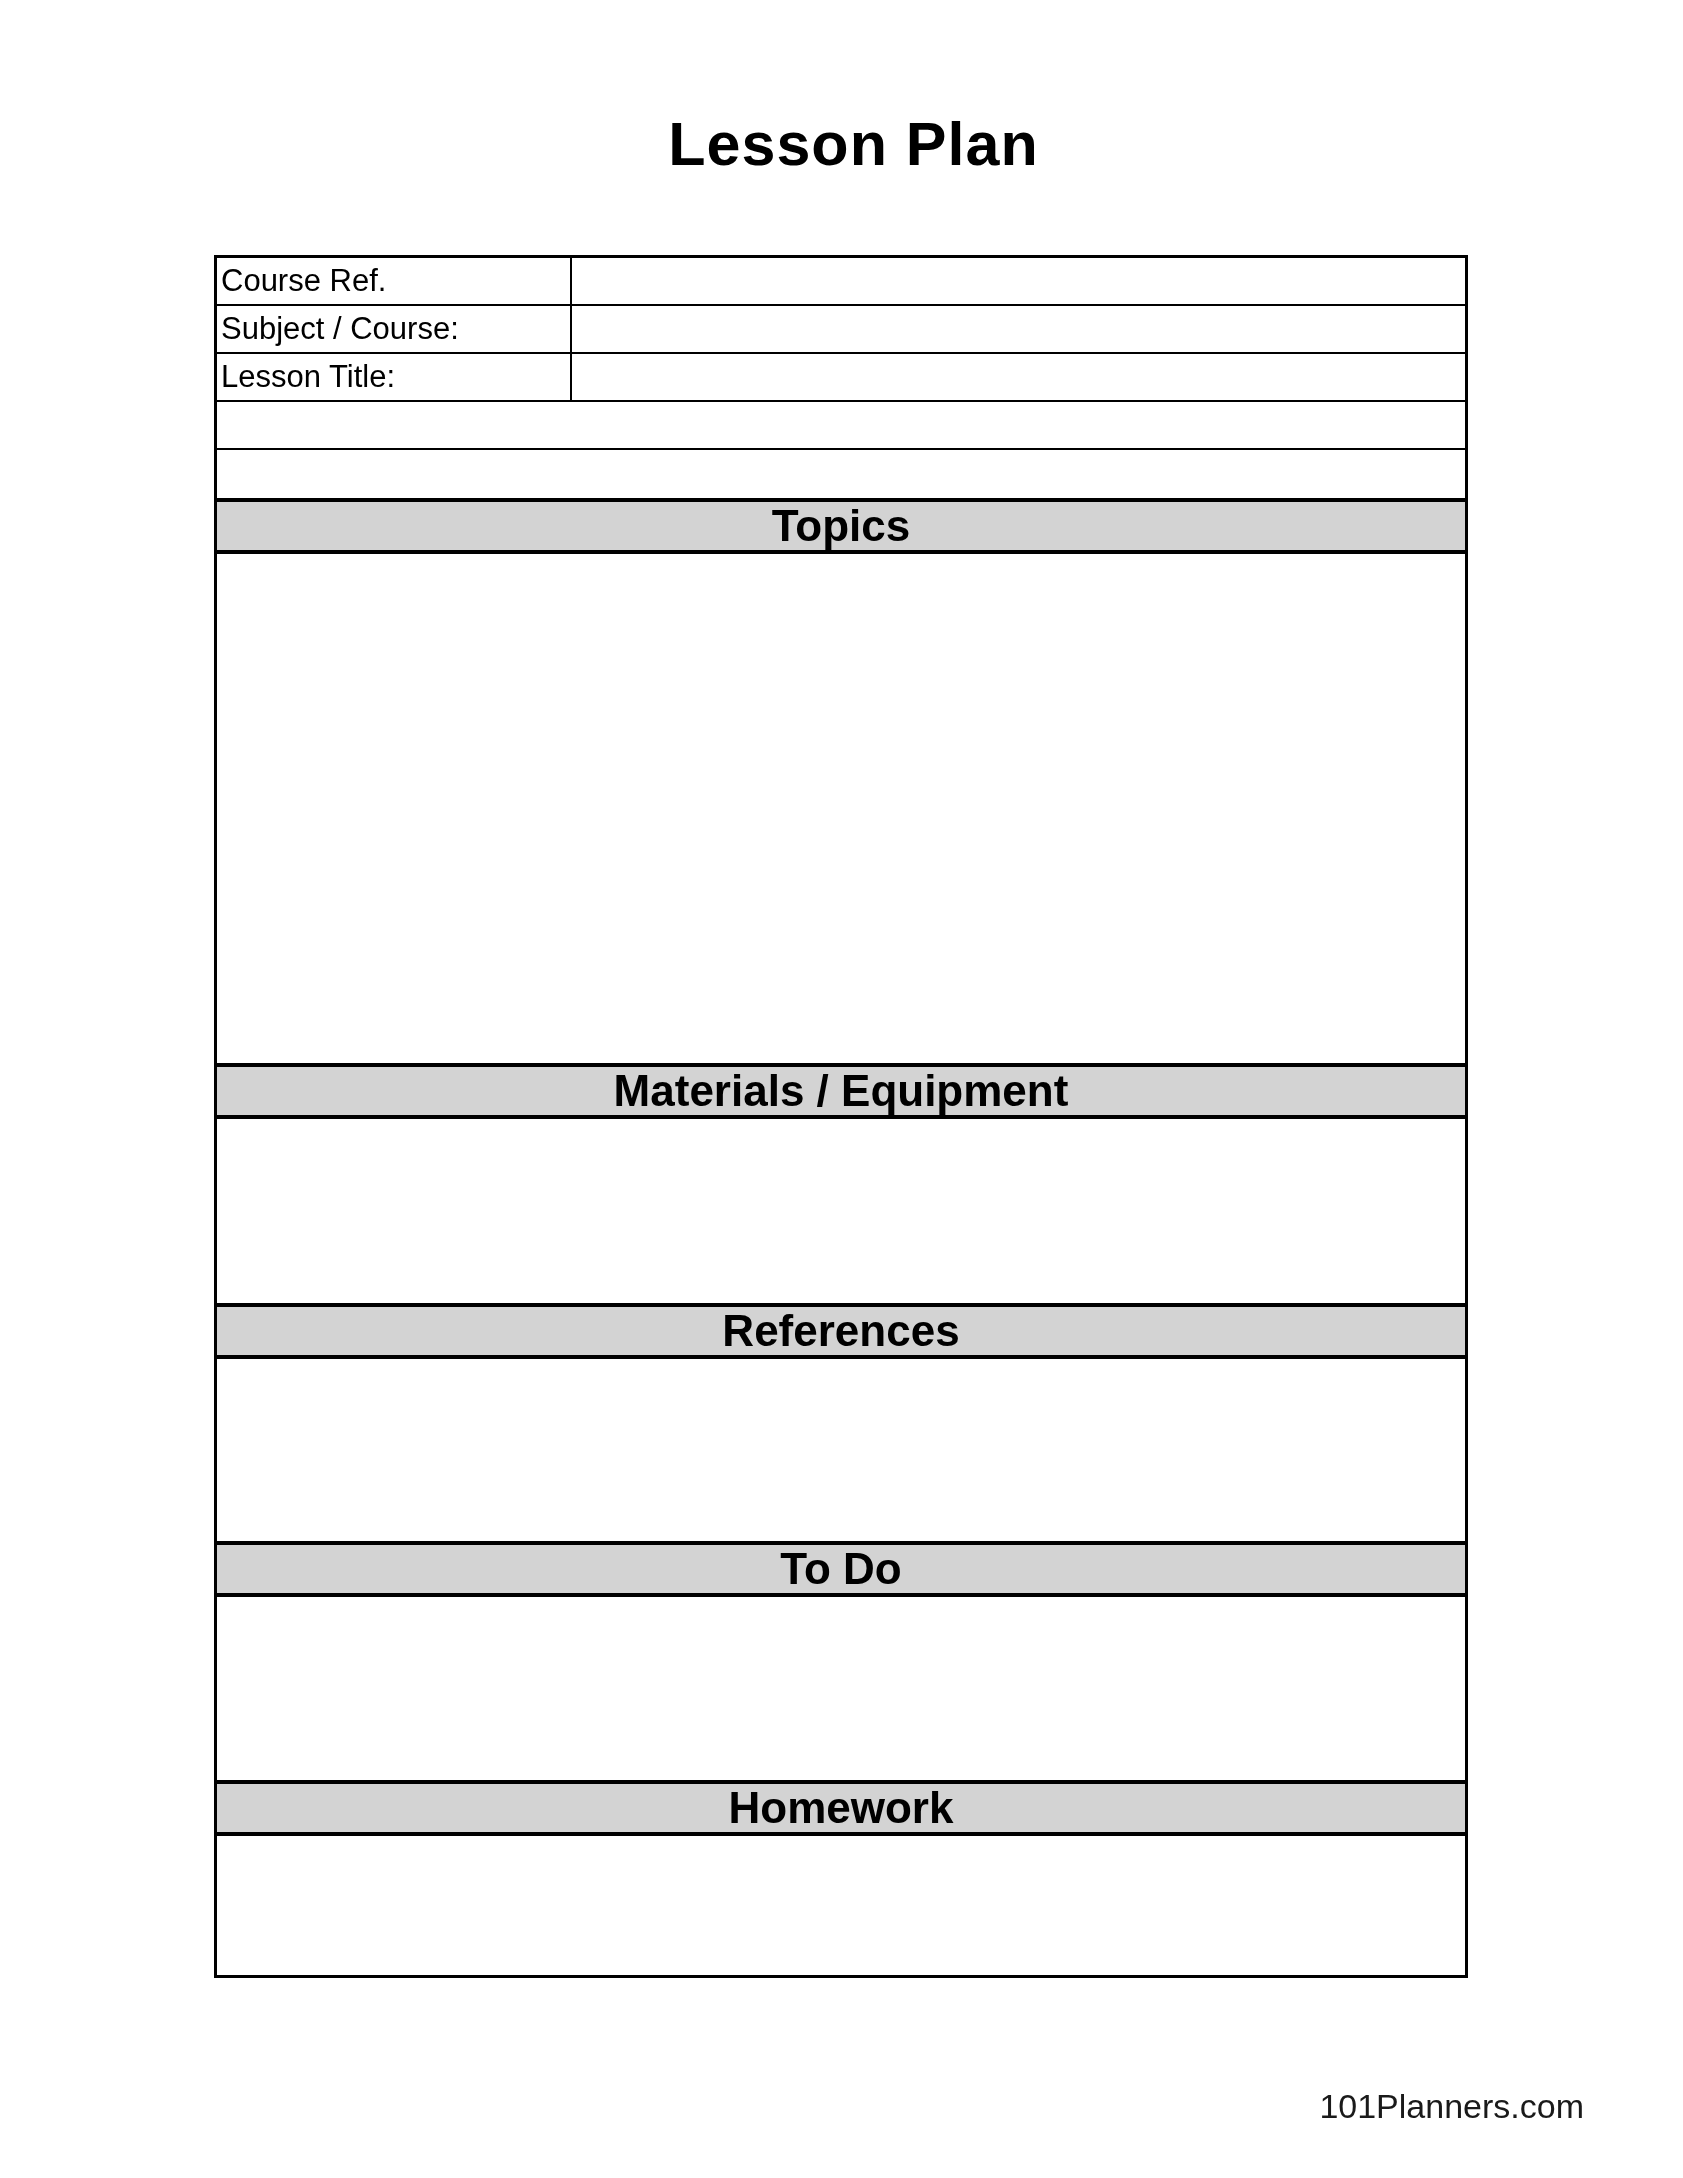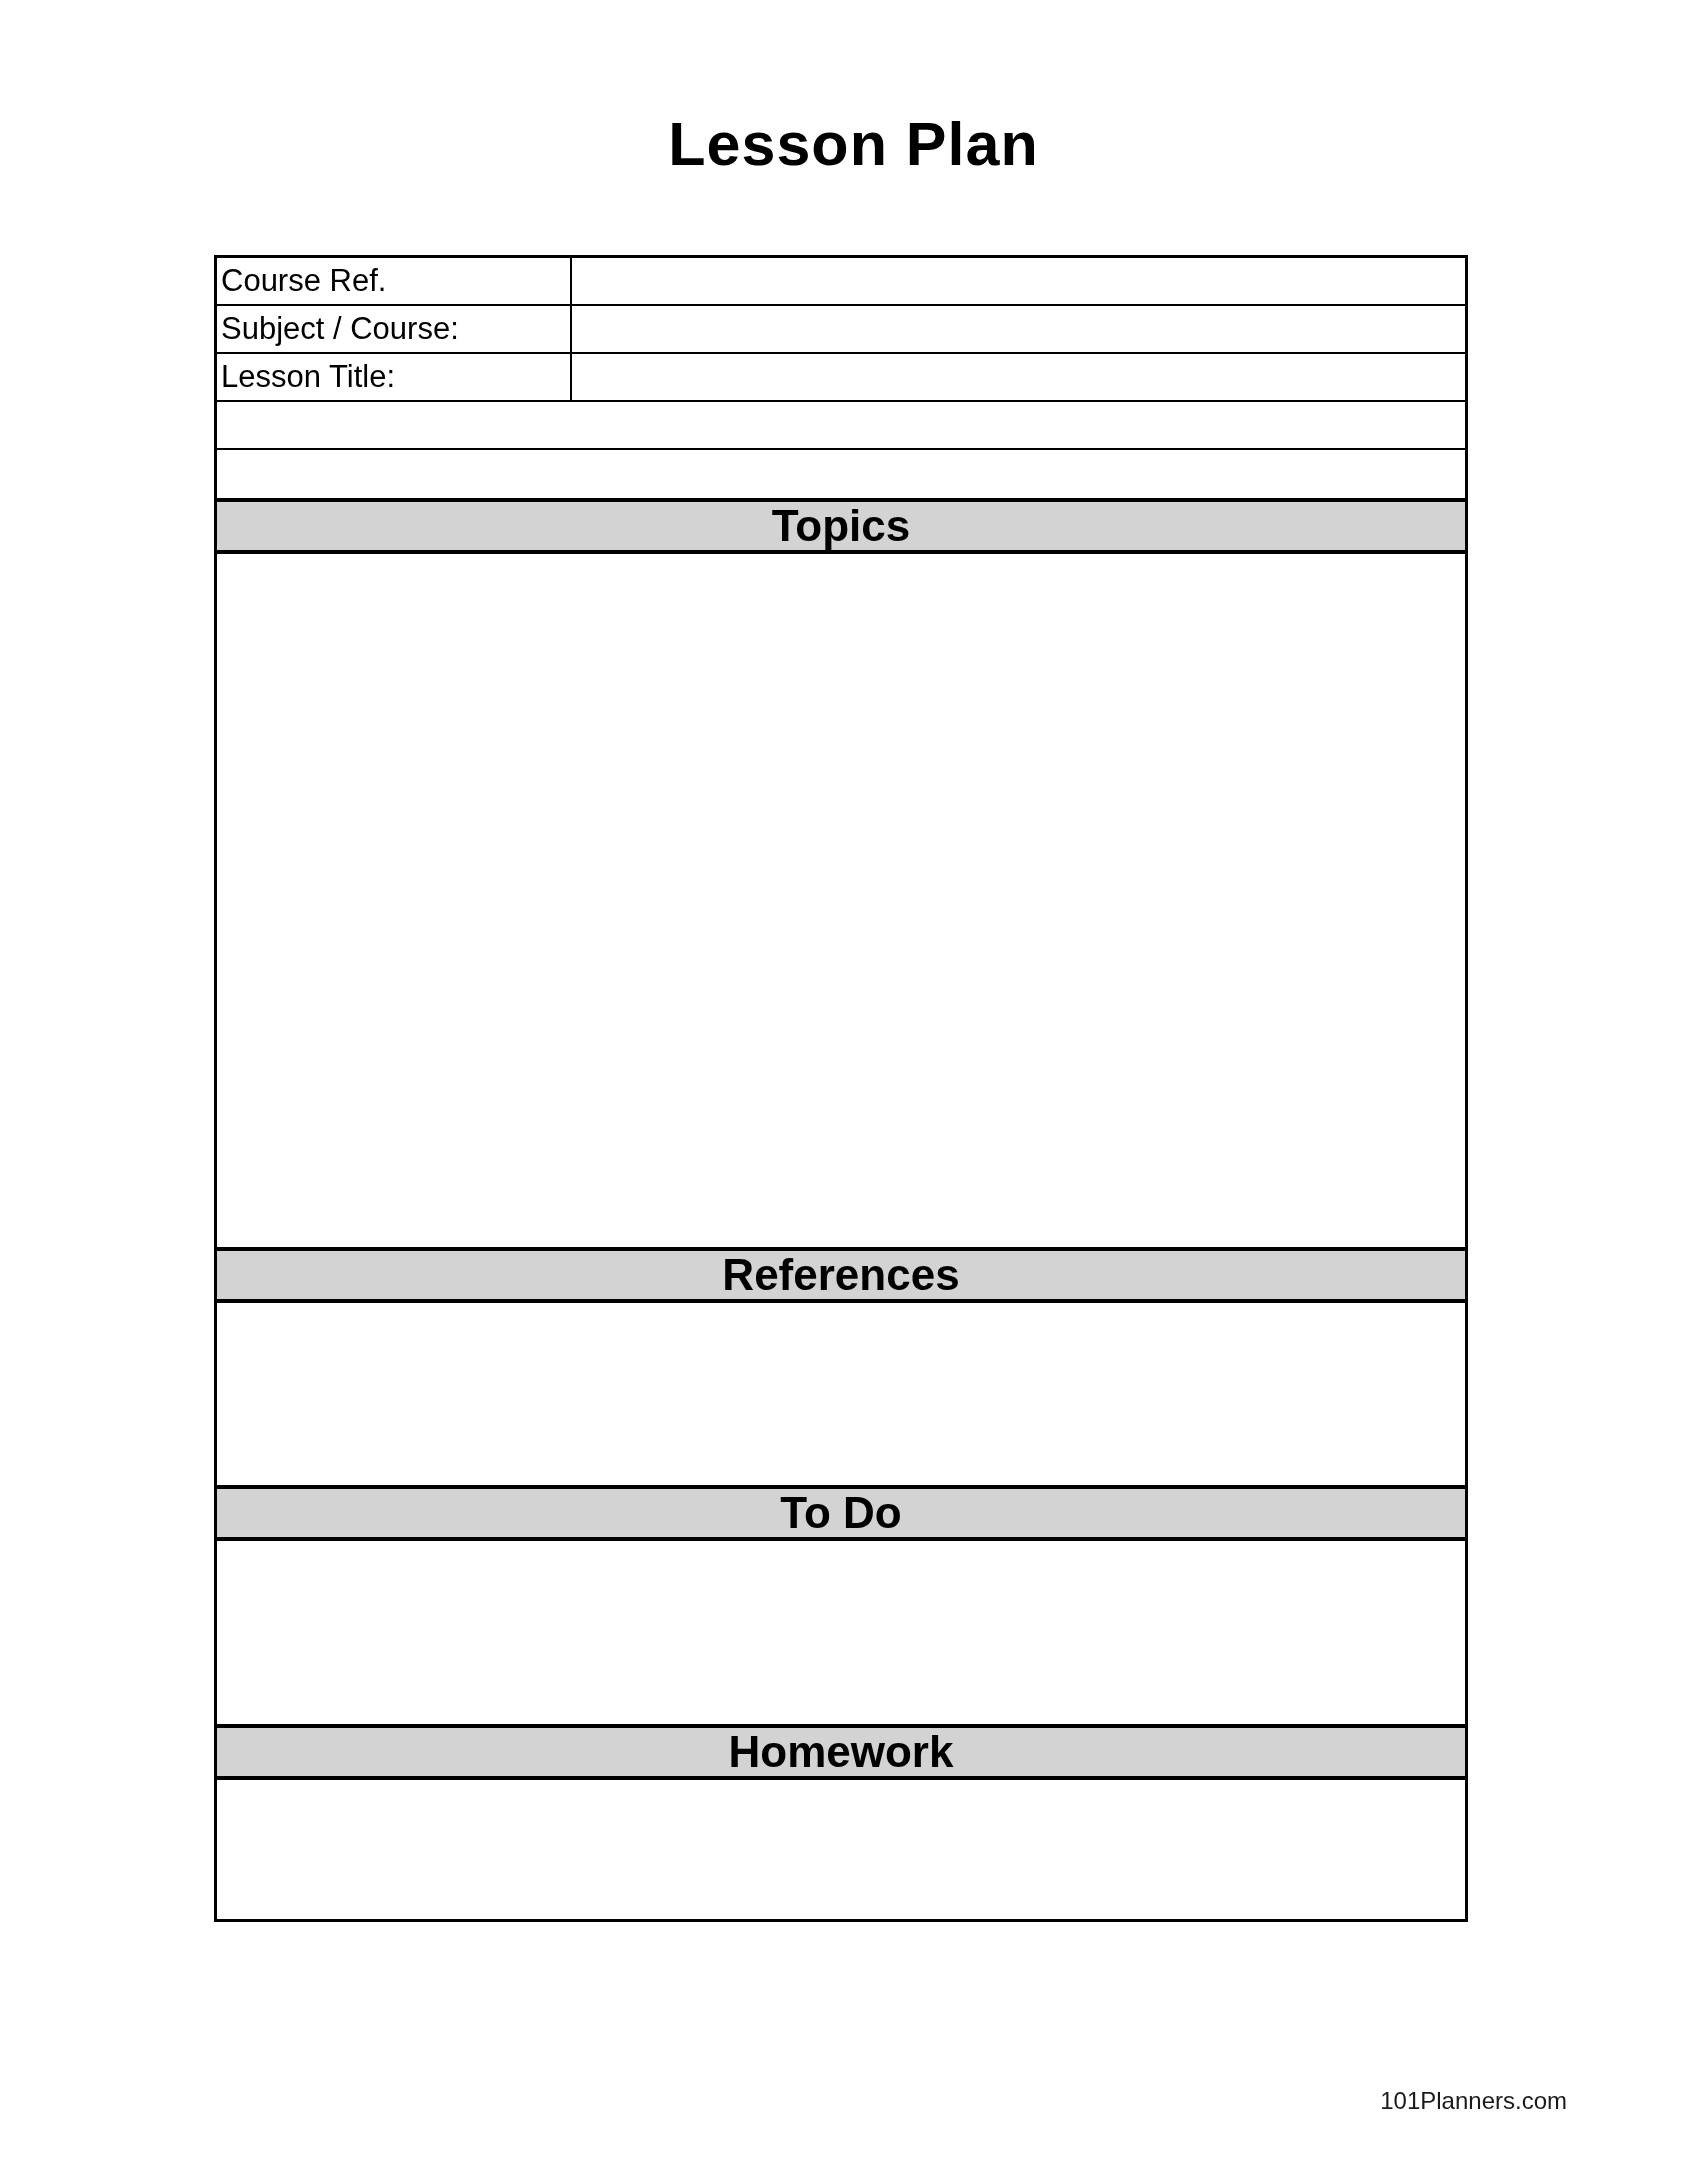--- a/index.html
+++ b/index.html
@@ -80,22 +80,22 @@
   }
   .h-topics     { height: 232px; }
   .h-objectives { height: 277px; }
   .h-materials  { height: 184px; }
   .h-references { height: 182px; }
   .h-todo       { height: 183px; }
   .h-homework   { height: 139px; }
   .footer {
     position: absolute;
     top: 2087px;
-    right: 116px;
-    font-size: 24px;
+    right: 99px;
+    font-size: 34px;
     color: #1a1a1a;
     text-decoration: none;
   }
 </style>
 </head>
 <body>
 
 <div class="page">
 
   <h1 class="title">Lesson Plan</h1>
@@ -123,20 +123,23 @@
 
     <div class="spacer-row"></div>
 
     <div class="section-header">
       <span>Topics</span>
     </div>
     <div class="section-content h-topics"></div>
 
     <div class="section-content h-objectives"></div>
 
+    <div class="section-header">
+      <span>Materials / Equipment</span>
+    </div>
     <div class="section-content h-materials"></div>
 
     <div class="section-header">
       <span>References</span>
     </div>
     <div class="section-content h-references"></div>
 
     <div class="section-header">
       <span>To Do</span>
     </div>

